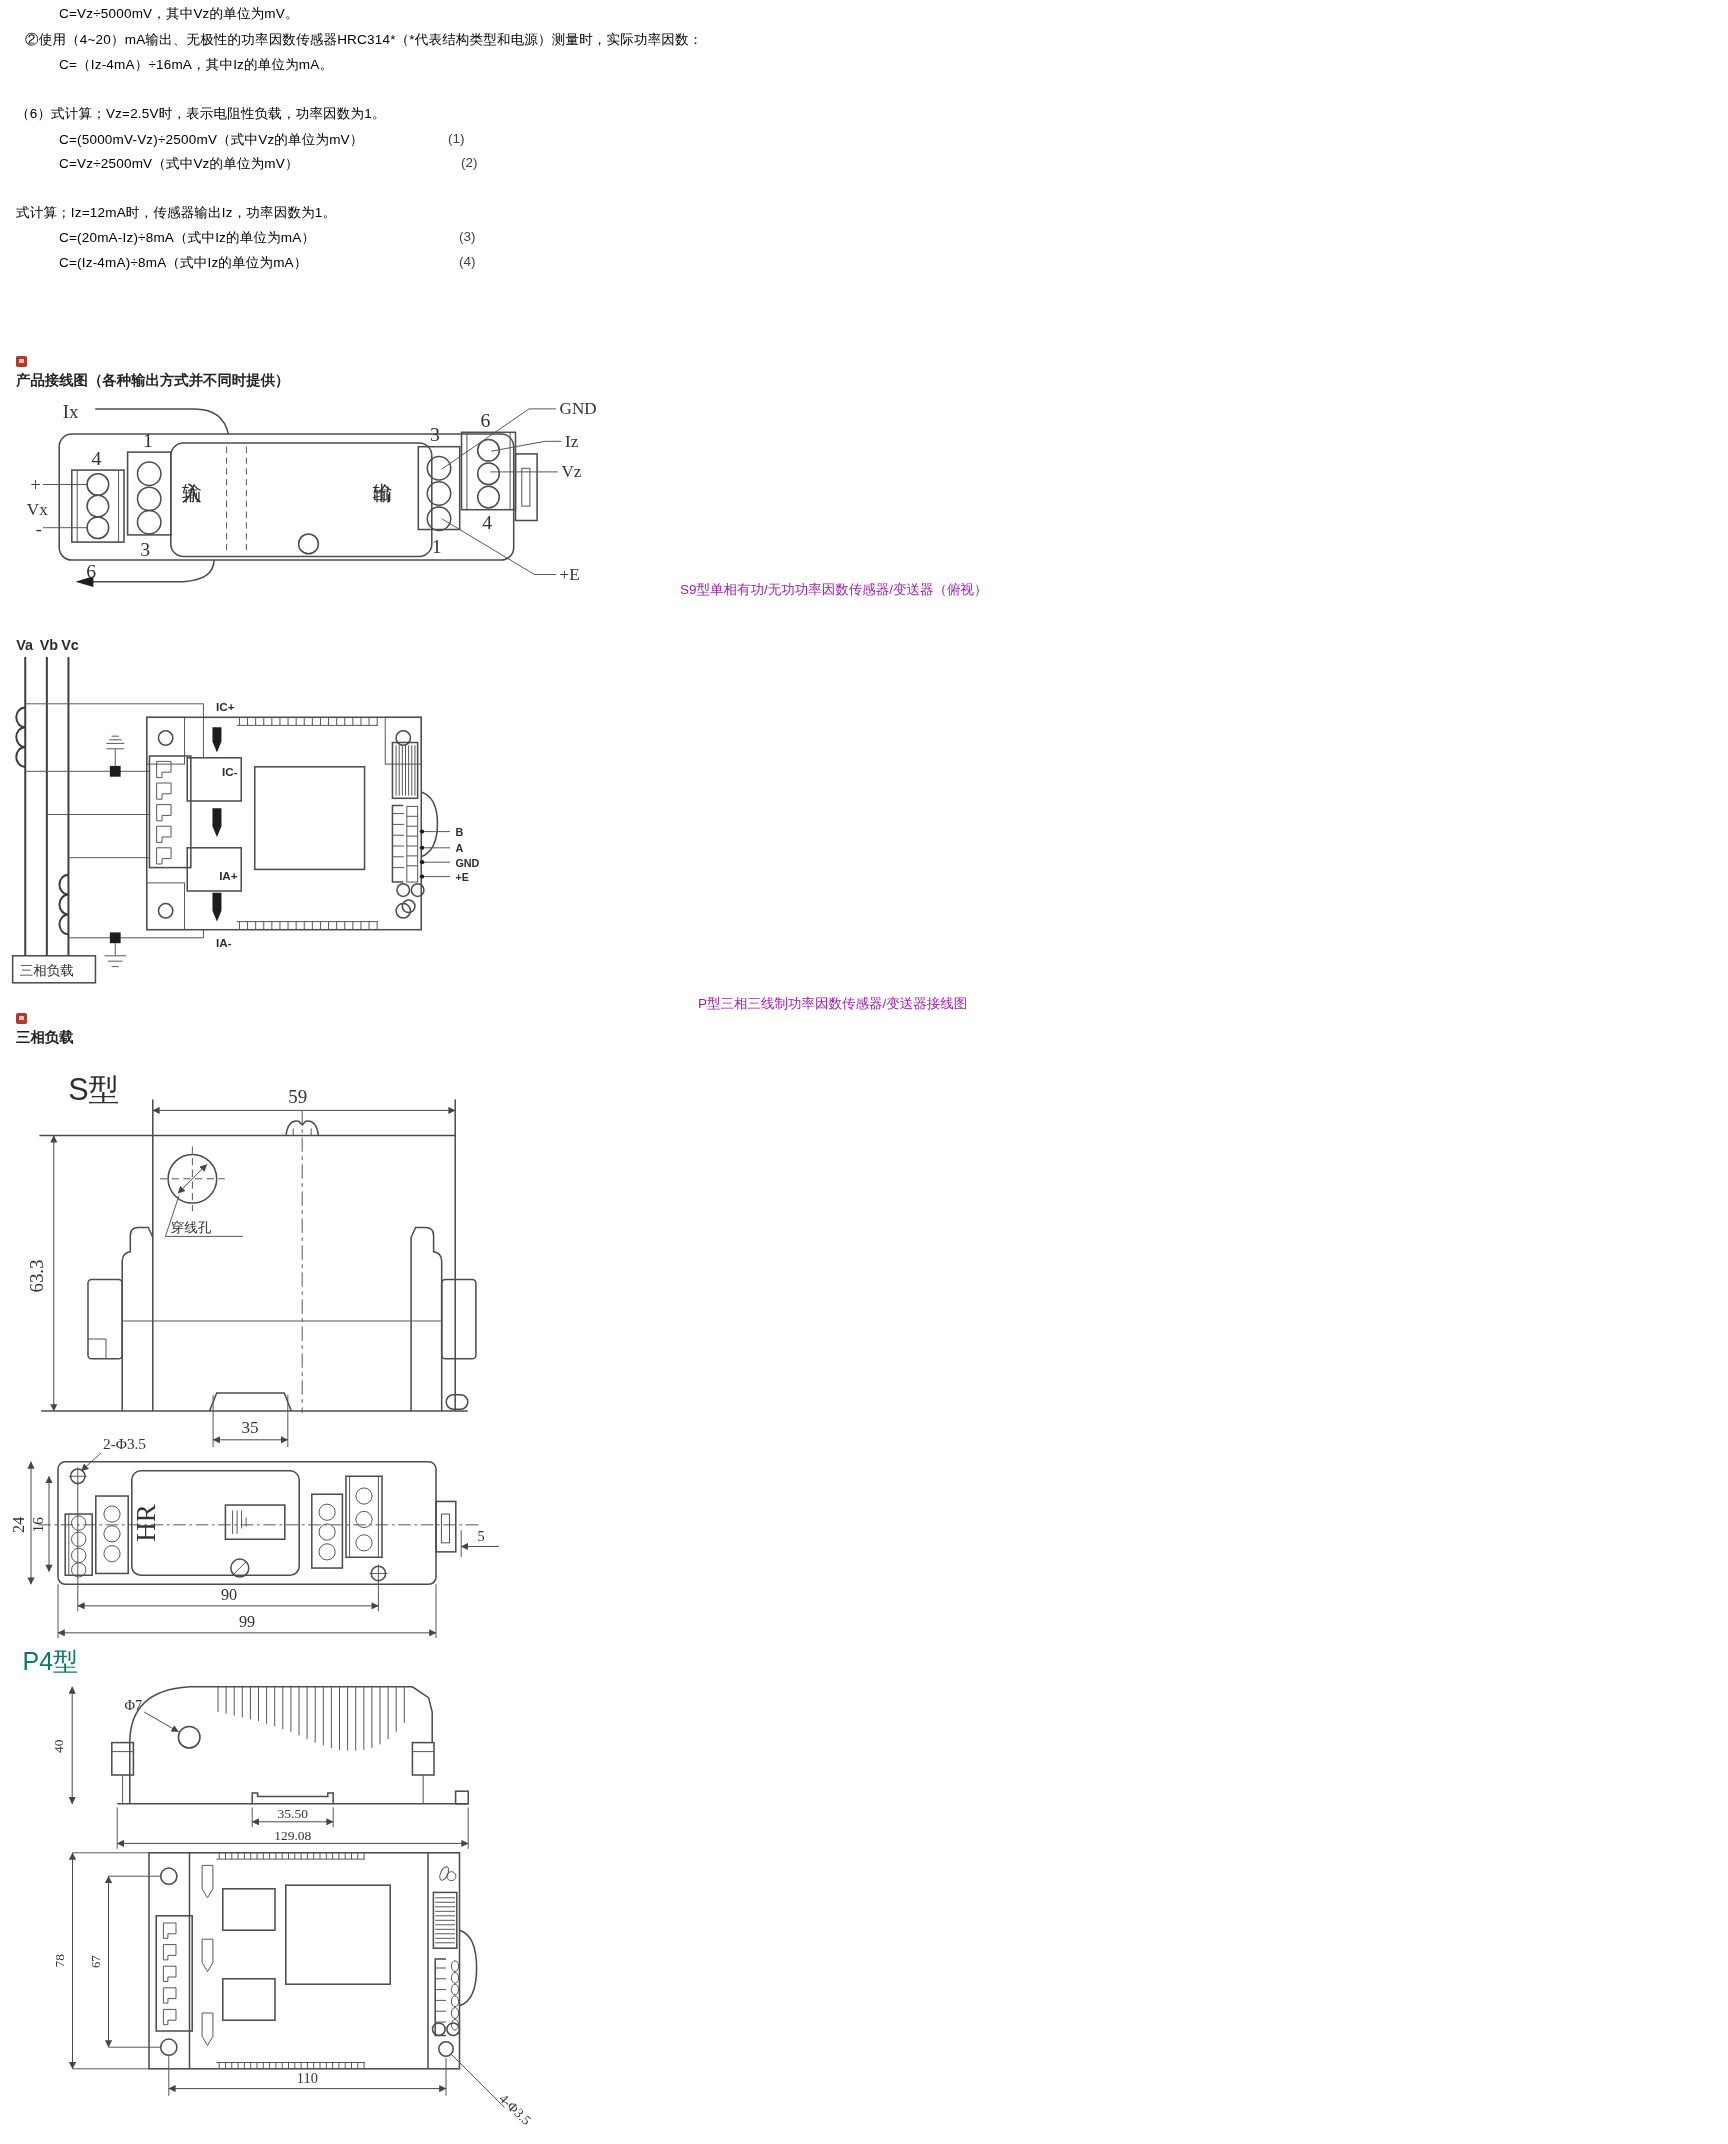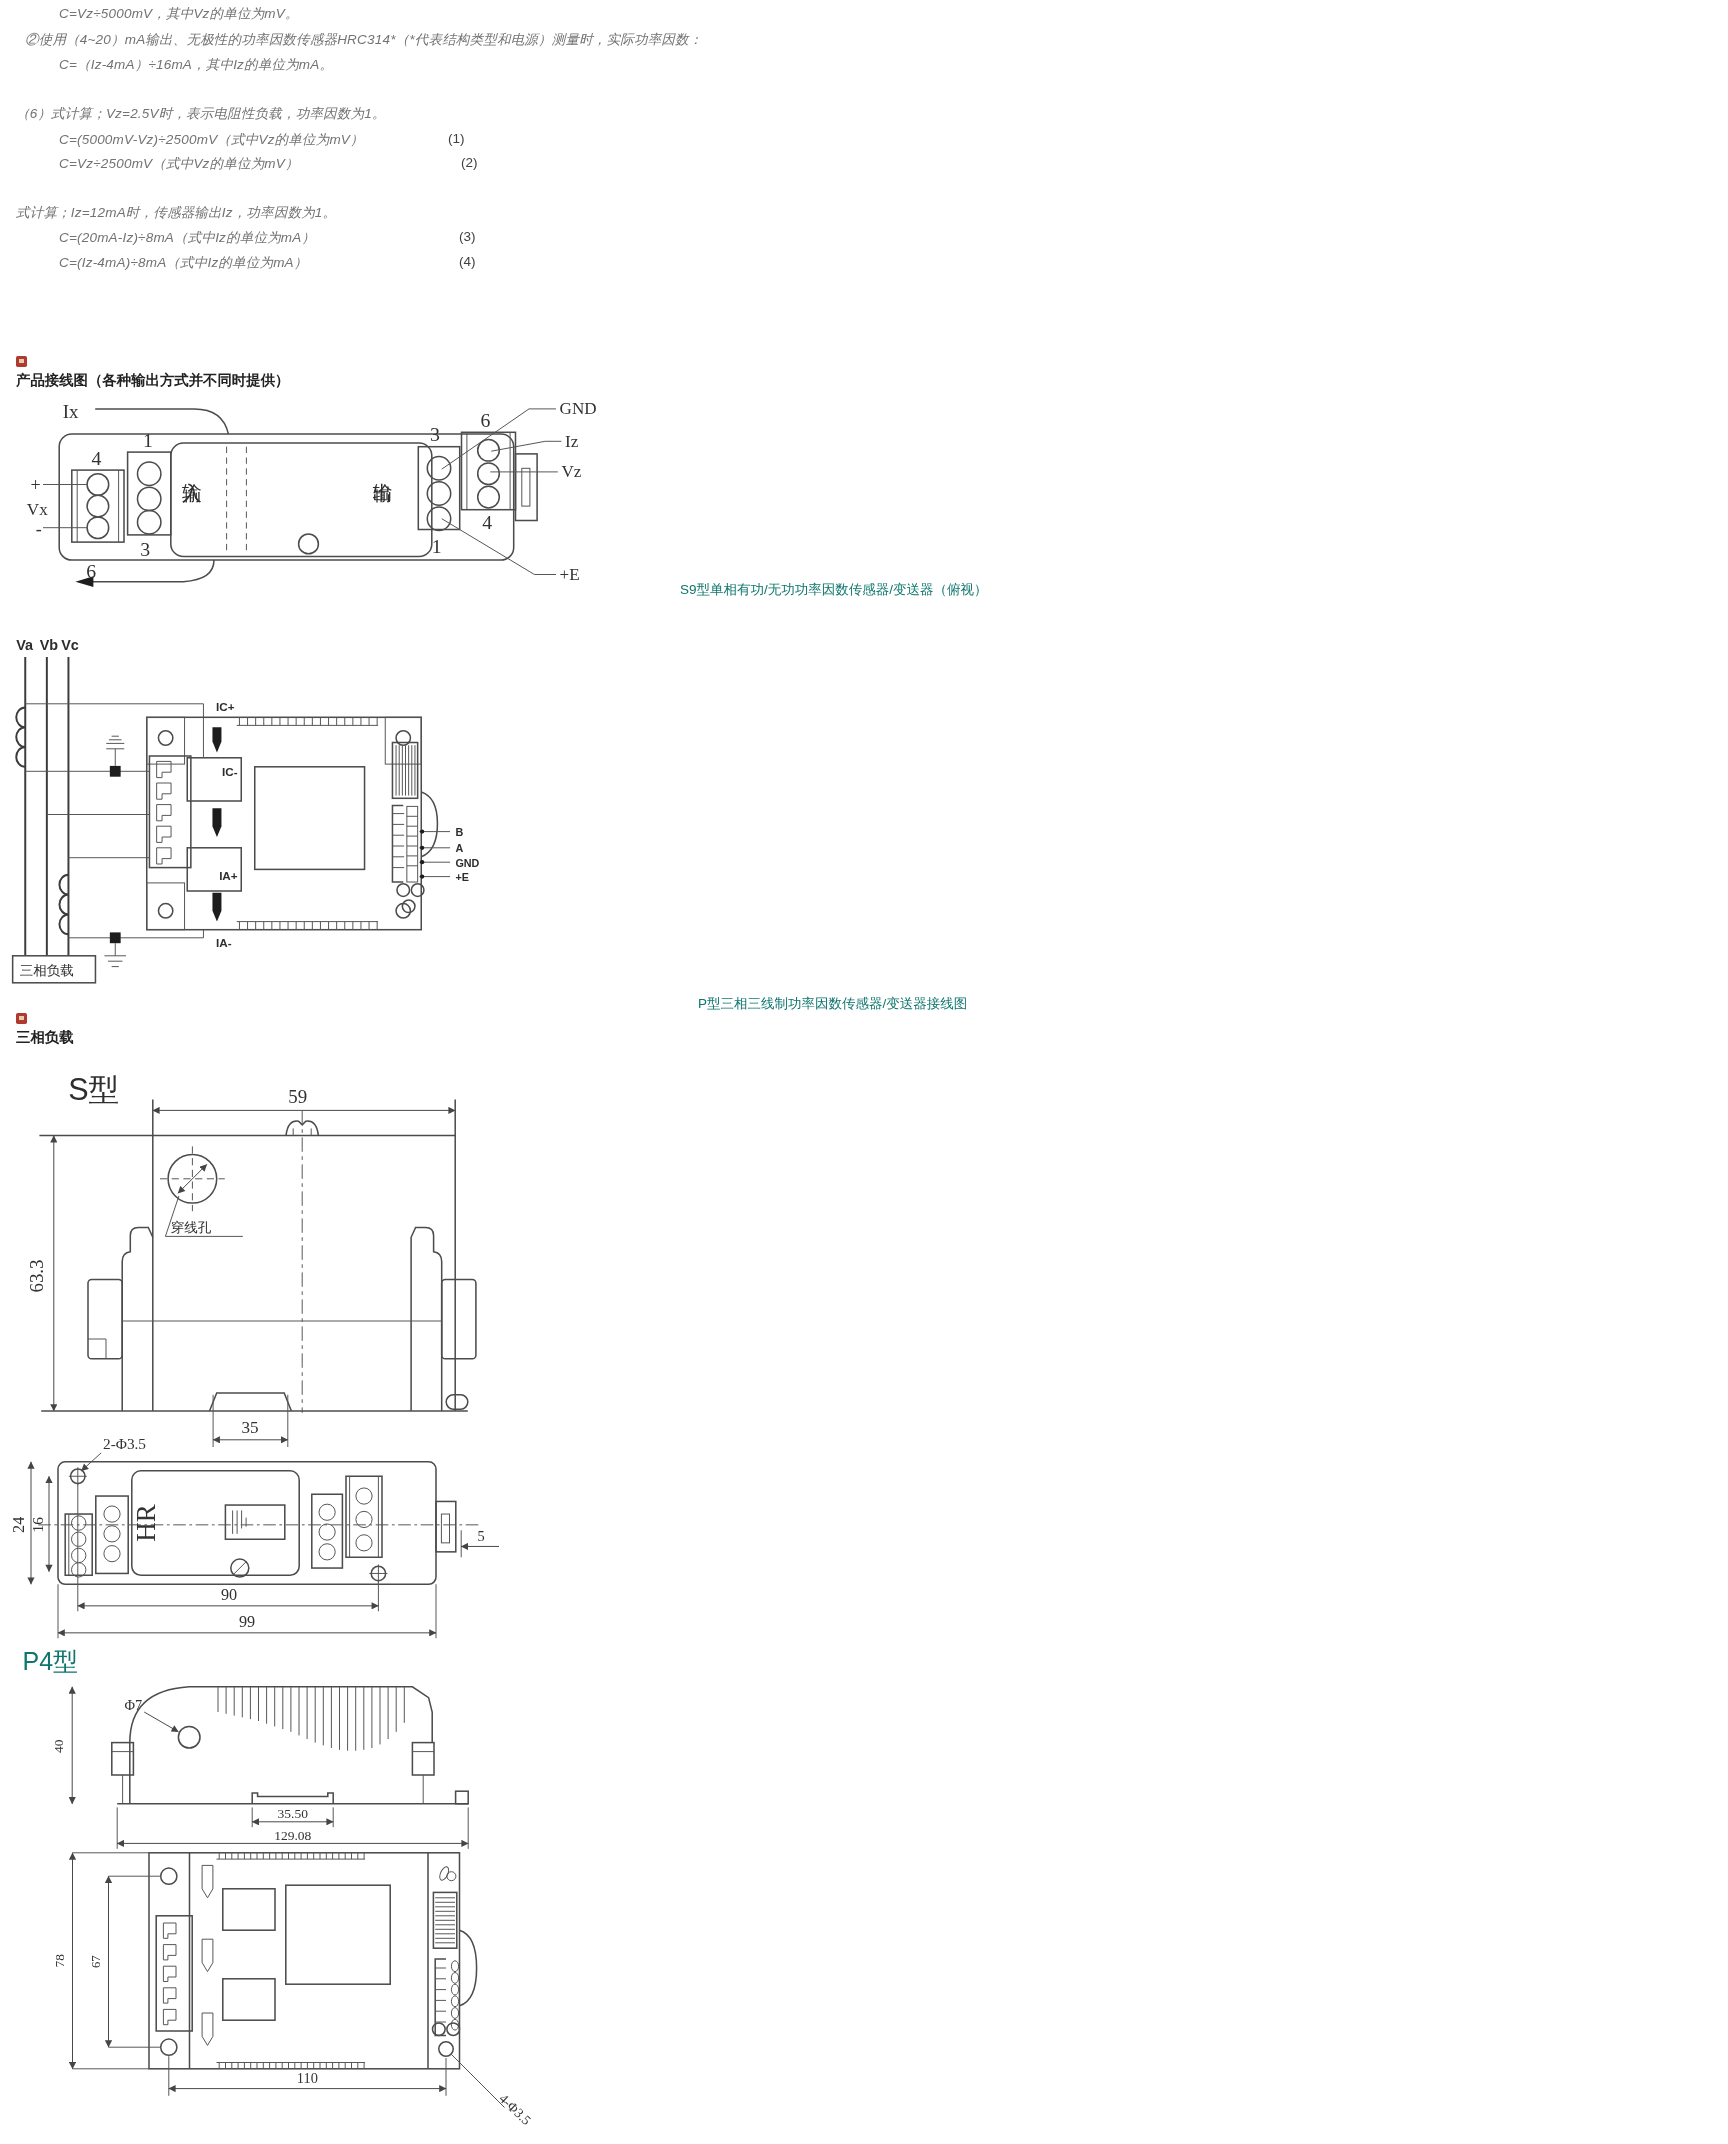--- a/index.html
+++ b/index.html
@@ -1,21 +1,21 @@
 <!DOCTYPE html>
 <html style="font-size:14.4px"><head>
 <meta charset="utf-8">
 <style>
   html,body{margin:0;padding:0;background:#ffffff;}
   .page{position:relative;width:1728px;height:2144px;background:#fff;overflow:hidden;
         font-family:"Liberation Sans",sans-serif;color:#3f3f3f;}
-  .txt{position:absolute;white-space:nowrap;font-size:13.5px;color:#737373;letter-spacing:0.2px;font-style:italic;}
+  .txt{position:absolute;white-space:nowrap;font-size:13.5px;color:#000000;letter-spacing:0.2px;}
   .fnum{position:absolute;white-space:nowrap;font-size:13.5px;color:#404040;}
   .heading{position:absolute;white-space:nowrap;font-weight:bold;font-size:14.4px;color:#222;}
-  .cap{position:absolute;white-space:nowrap;font-size:13.5px;color:#0f766e;}
+  .cap{position:absolute;white-space:nowrap;font-size:13.5px;color:#a21caf;}
   .biglabel{position:absolute;white-space:nowrap;font-size:25px;color:#0f766e;}
   .icon-red{position:absolute;width:10.8px;height:10.8px;background:#b03a2e;border-radius:1.8px;}
   .icon-red::after{content:"";position:absolute;left:2.7px;top:2.7px;width:5.4px;height:4.5px;background:#e9c9b5;}
   svg{position:absolute;overflow:visible;}
   .ln{stroke:#4c4c4c;fill:none;stroke-width:1.7;}
   .lt{stroke:#555;fill:none;stroke-width:1.1;}
   .lw{stroke:#3c3c3c;fill:none;stroke-width:2.2;}
   .dim{stroke:#474747;fill:none;stroke-width:1.1;}
   .fill{fill:#1d1d1d;stroke:none;}
   .sf{font-family:"Liberation Serif",serif;fill:#333;}

